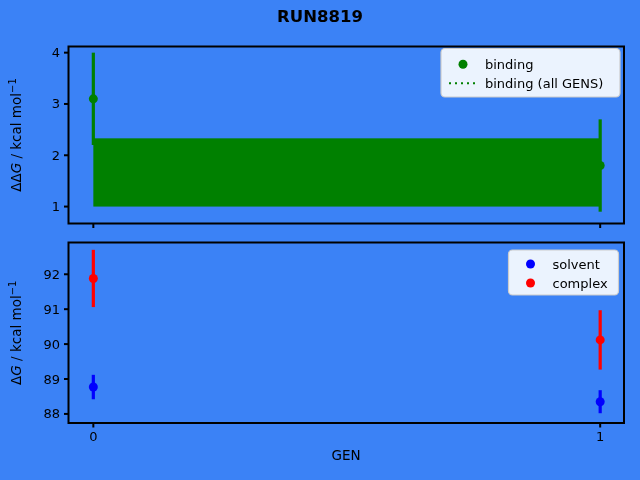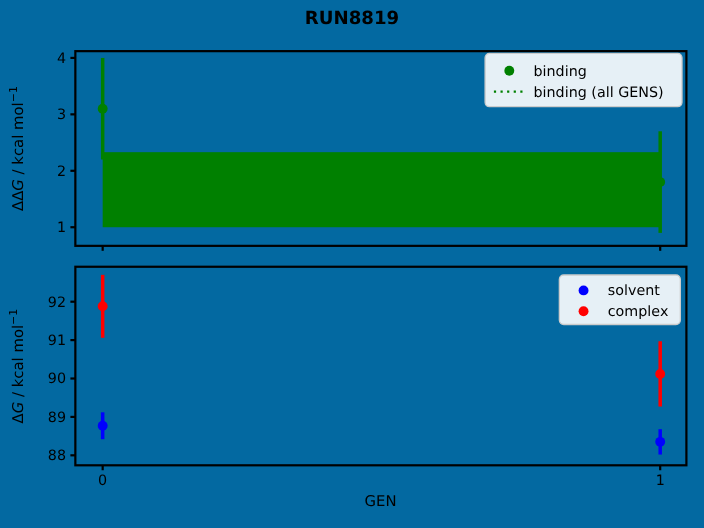--- a/index.html
+++ b/index.html
@@ -3,21 +3,21 @@
 <meta charset="utf-8">
 <style>
   html, body {
     margin: 0; padding: 0;
     background: #ffffff;
     font-family: "DejaVu Sans", "Liberation Sans", sans-serif;
   }
   #figure {
     position: relative;
     width: 640px; height: 480px;
-    background: #0369a1;
+    background: #3b82f6;
     overflow: hidden;
   }
   svg text {
     font-family: "DejaVu Sans", "Liberation Sans", sans-serif;
     fill: #000000;
   }
   .fig-title {
     font-size: 16.5px;
     font-weight: bold;
   }

